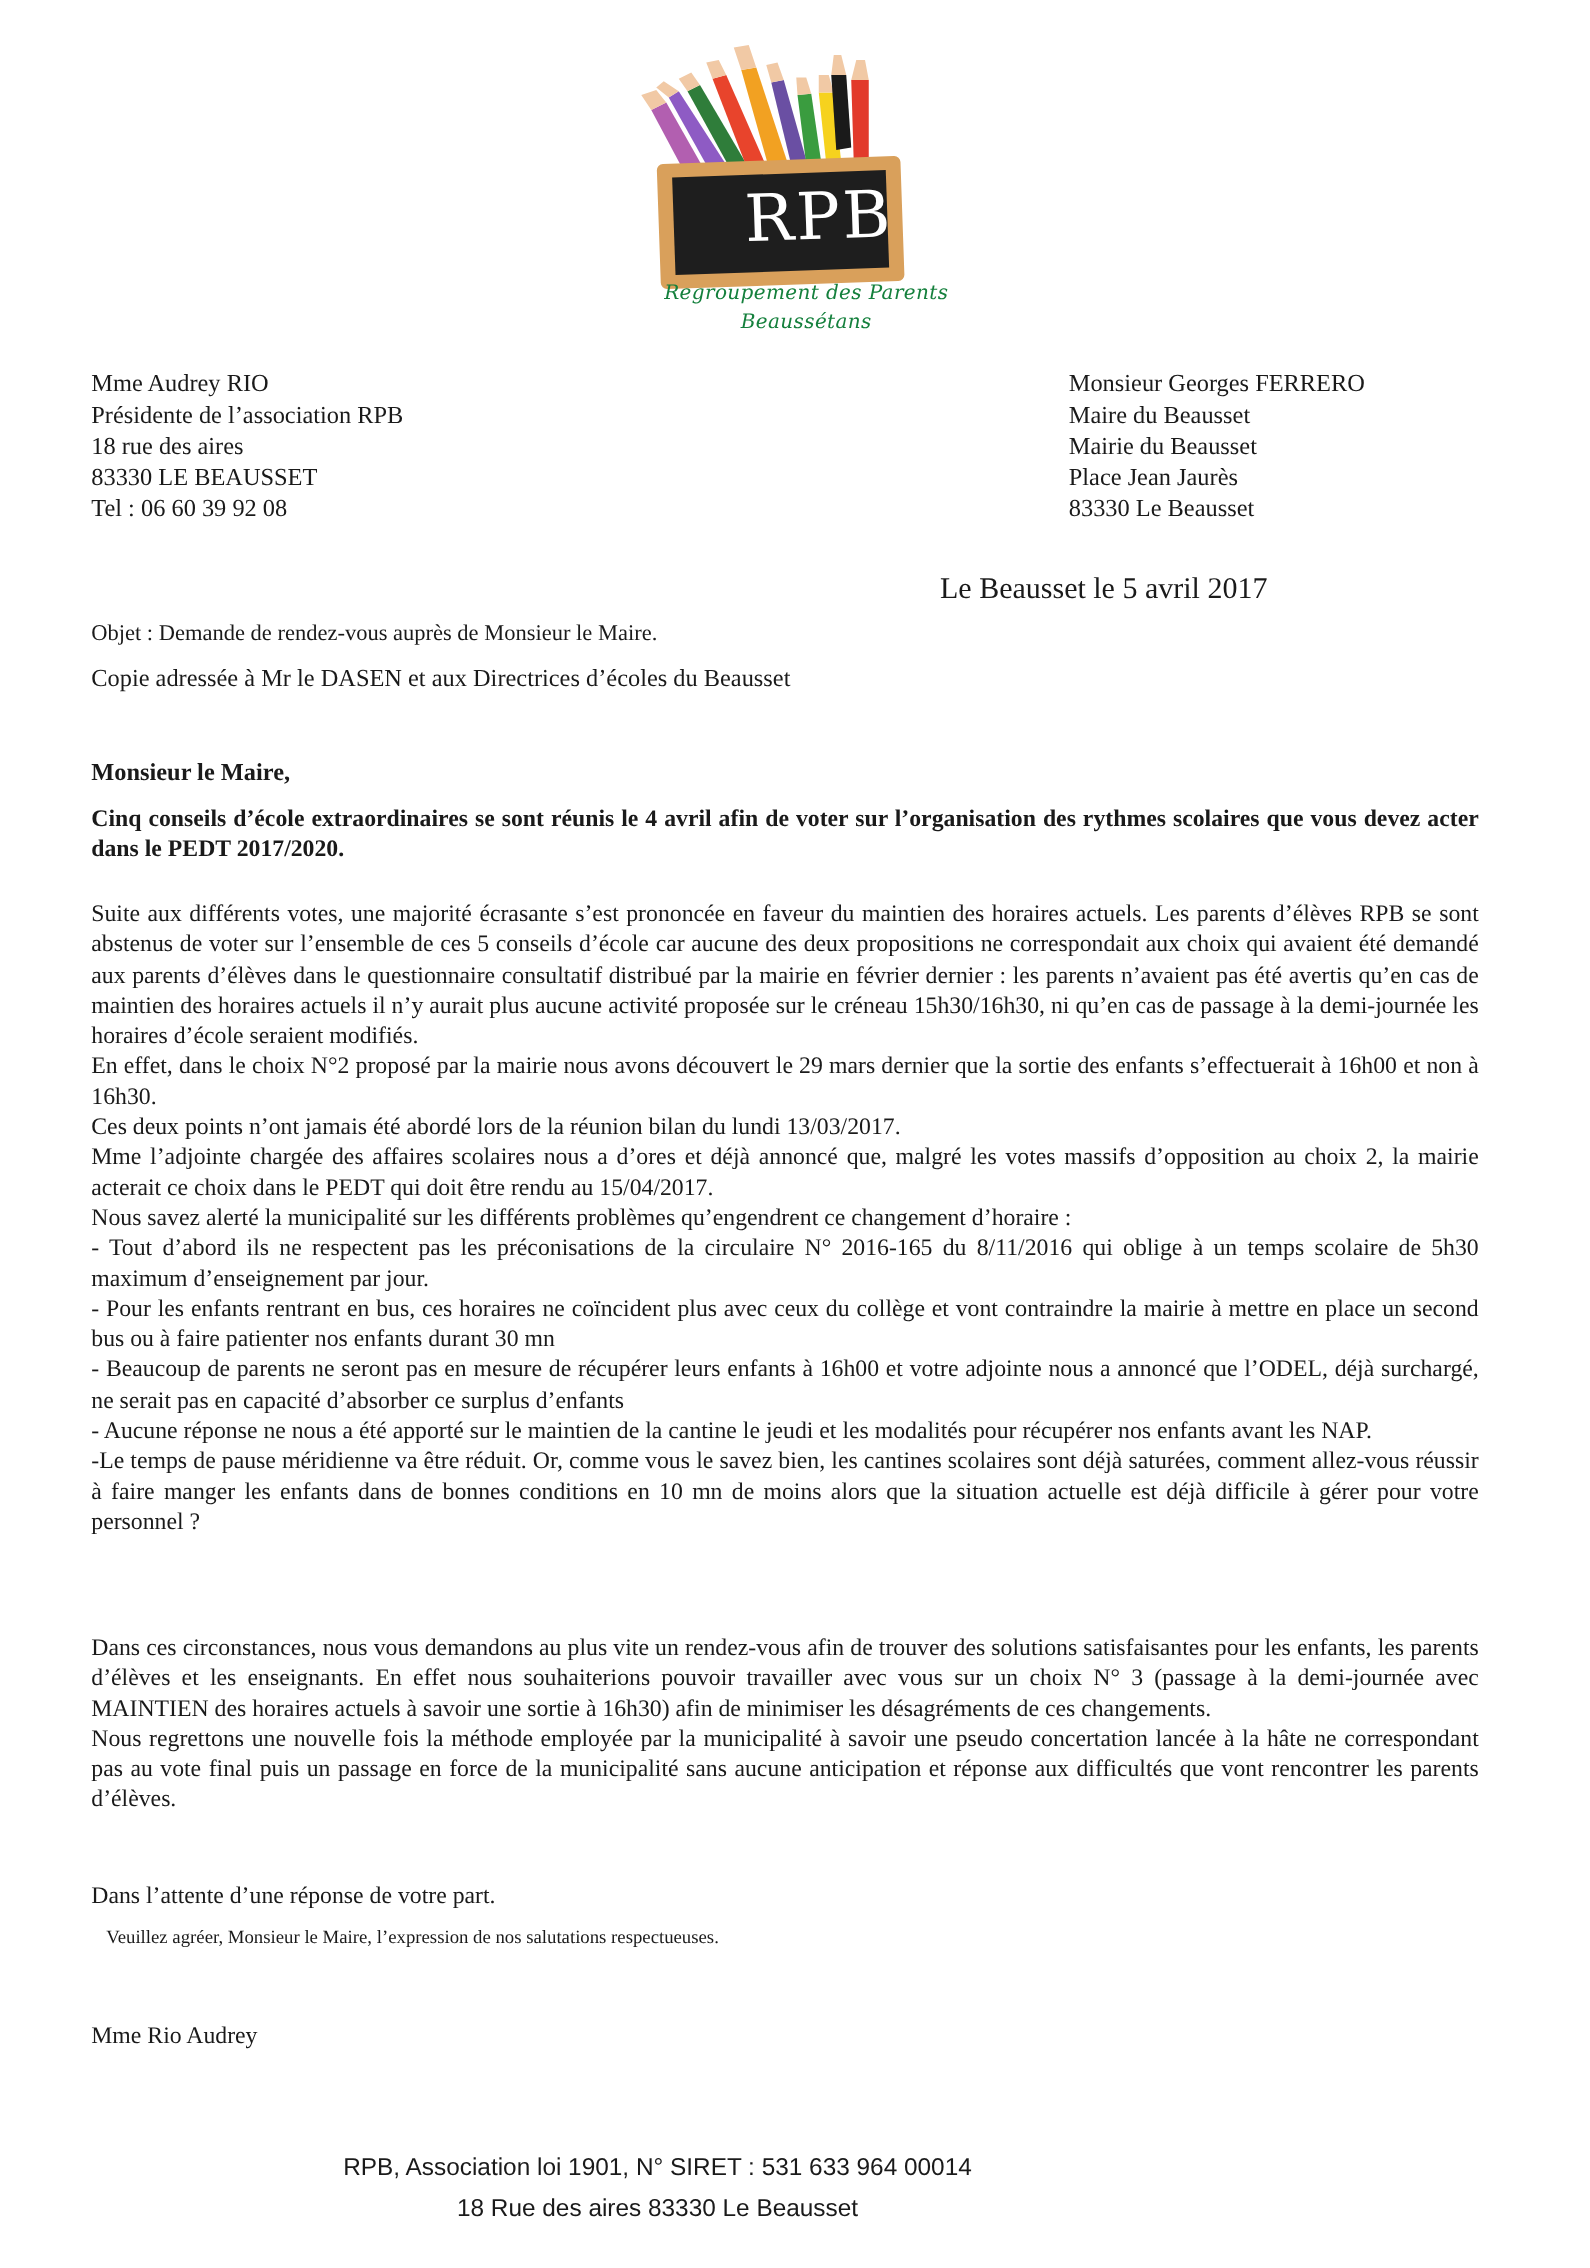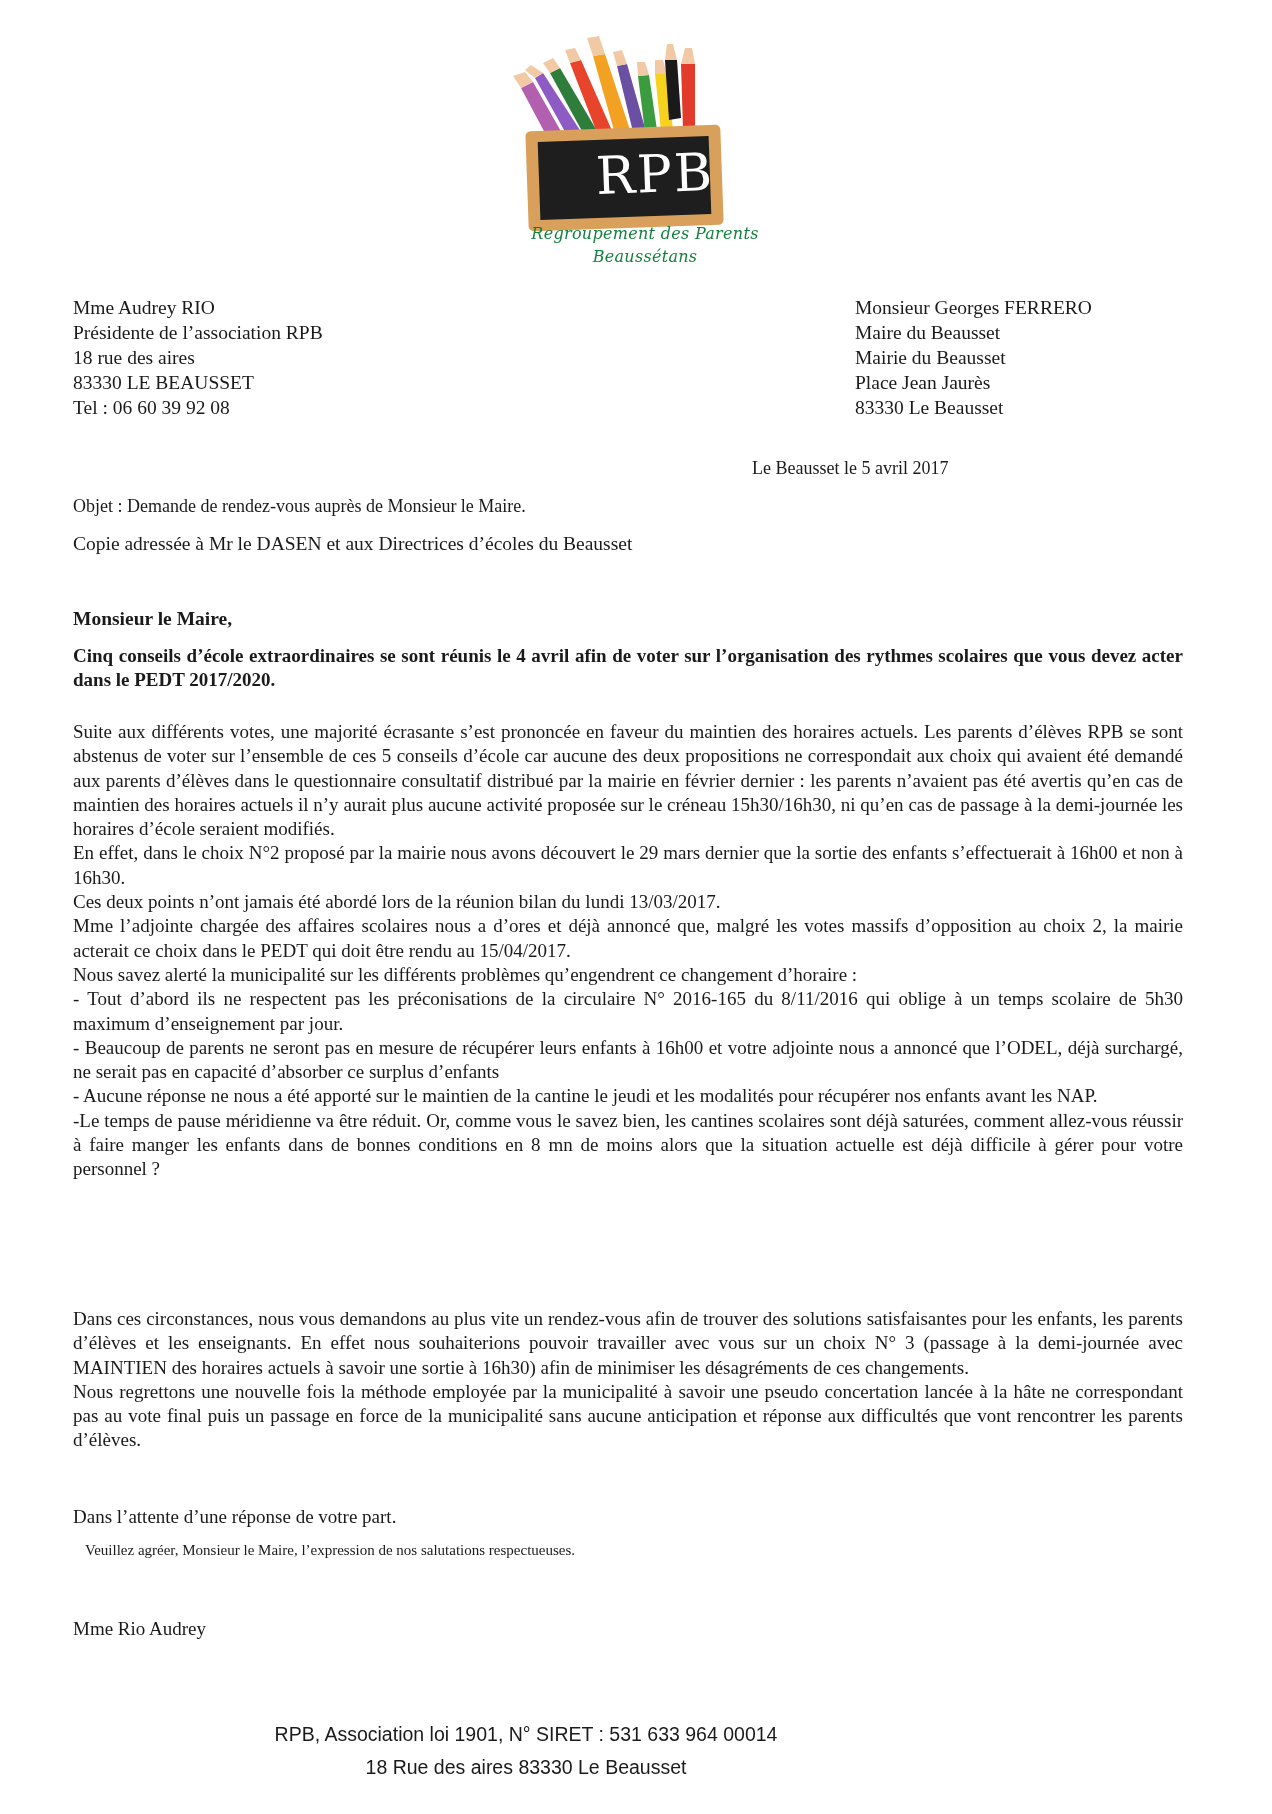--- a/index.html
+++ b/index.html
@@ -12,21 +12,21 @@
   .logo svg { width: 100%; height: 100%; display: block; }
   .logo-tagline { position: absolute; left: 485px; top: 222px; width: 320px; text-align: center;
     font-family: "DejaVu Serif", serif; font-style: italic; font-size: 16px; line-height: 23px; color: #15803d; letter-spacing: 0.3px; }
 
   
   .addr { position: absolute; font-size: 19.5px; line-height: 25px; }
   .addr div { white-space: nowrap; }
   .sender { left: 73px; top: 295px; }
   .recipient { left: 855px; top: 295px; }
 
-  .date-line { position: absolute; left: 752px; top: 458px; font-size: 18px; white-space: nowrap; }
+  .date-line { position: absolute; left: 752px; top: 458px; font-size: 24px; white-space: nowrap; }
   .subject { position: absolute; left: 73px; top: 496px; font-size: 18px; white-space: nowrap; }
   .copy { position: absolute; left: 73px; top: 533px; font-size: 19.5px; white-space: nowrap; }
   .salutation { position: absolute; left: 73px; top: 608px; font-size: 19.5px; white-space: nowrap; font-weight: bold; }
 
   
   .body-block { position: absolute; left: 73px; width: 1110px; font-size: 19px; line-height: 24.3px; text-align: justify; }
   .body-block p { margin: 0; }
   .p1 { top: 644px; font-weight: bold; }
   .p2 { top: 720px; }
   .p3 { top: 1307px; }
@@ -102,23 +102,24 @@
   <p>Cinq conseils d’école extraordinaires se sont réunis le 4 avril afin de voter sur l’organisation des rythmes scolaires que vous devez acter dans le PEDT 2017/2020.</p>
 </div>
 
 <div class="body-block p2 serif">
   <p>Suite aux différents votes, une majorité écrasante s’est prononcée en faveur du maintien des horaires actuels. Les parents d’élèves RPB se sont abstenus de voter sur l’ensemble de ces 5 conseils d’école car aucune des deux propositions ne correspondait aux choix qui avaient été demandé aux parents d’élèves dans le questionnaire consultatif distribué par la mairie en février dernier : les parents n’avaient pas été avertis qu’en cas de maintien des horaires actuels il n’y aurait plus aucune activité proposée sur le créneau 15h30/16h30, ni qu’en cas de passage à la demi-journée  les horaires d’école seraient modifiés.</p>
   <p>En effet, dans le choix N°2 proposé par la mairie nous avons découvert le 29 mars dernier que la sortie des enfants s’effectuerait à 16h00 et non à 16h30.</p>
   <p>Ces deux points n’ont jamais été abordé lors de la réunion bilan du lundi 13/03/2017.</p>
   <p>Mme l’adjointe chargée des affaires scolaires nous a d’ores et déjà annoncé que, malgré les votes massifs d’opposition au choix 2, la mairie acterait ce choix dans le PEDT qui doit être rendu au 15/04/2017.</p>
   <p>Nous savez alerté la municipalité sur les différents problèmes qu’engendrent ce changement d’horaire :</p>
   <p>- Tout d’abord ils ne respectent pas les préconisations de la circulaire N° 2016-165 du 8/11/2016 qui oblige à un temps scolaire de 5h30 maximum d’enseignement par jour.</p>
+  <p>- Pour les enfants rentrant en bus, ces horaires ne coïncident plus avec ceux du collège et vont contraindre la mairie à mettre en place un second bus ou à faire patienter nos enfants durant 30 mn</p>
   <p>- Beaucoup de parents ne seront pas en mesure de récupérer leurs enfants à 16h00 et votre adjointe nous a annoncé que l’ODEL, déjà surchargé, ne serait pas en capacité d’absorber ce surplus d’enfants</p>
   <p>- Aucune réponse ne nous a été apporté sur le maintien de la cantine le jeudi et les modalités pour récupérer nos enfants avant les NAP.</p>
-  <p>-Le temps de pause méridienne va être réduit. Or, comme vous le savez bien, les cantines scolaires sont déjà saturées, comment allez-vous réussir à faire manger les enfants dans de bonnes conditions en 8 mn de moins alors que la situation actuelle est déjà difficile à gérer pour votre personnel ?</p>
+  <p>-Le temps de pause méridienne va être réduit. Or, comme vous le savez bien, les cantines scolaires sont déjà saturées, comment allez-vous réussir à faire manger les enfants dans de bonnes conditions en 10 mn de moins alors que la situation actuelle est déjà difficile à gérer pour votre personnel ?</p>
 </div>
 
 <div class="body-block p3 serif">
   <p>Dans ces circonstances, nous vous demandons au plus vite un rendez-vous afin de trouver des solutions satisfaisantes pour les enfants, les parents d’élèves et les enseignants. En effet nous souhaiterions pouvoir travailler avec vous sur un choix N° 3 (passage à la demi-journée avec MAINTIEN des horaires actuels à savoir une sortie à 16h30) afin de minimiser les désagréments de ces changements.</p>
   <p>Nous regrettons une nouvelle fois la méthode employée par la municipalité à savoir une pseudo concertation lancée à la hâte ne correspondant pas au vote final puis un passage en force de la municipalité sans aucune anticipation et réponse aux difficultés que vont rencontrer les parents d’élèves.</p>
 </div>
 
 <div class="closing1 serif">Dans l’attente d’une réponse de votre part.</div>
 <div class="closing2 serif">Veuillez agréer, Monsieur le Maire, l’expression de nos salutations respectueuses.</div>
 <div class="signature serif">Mme Rio Audrey</div>

